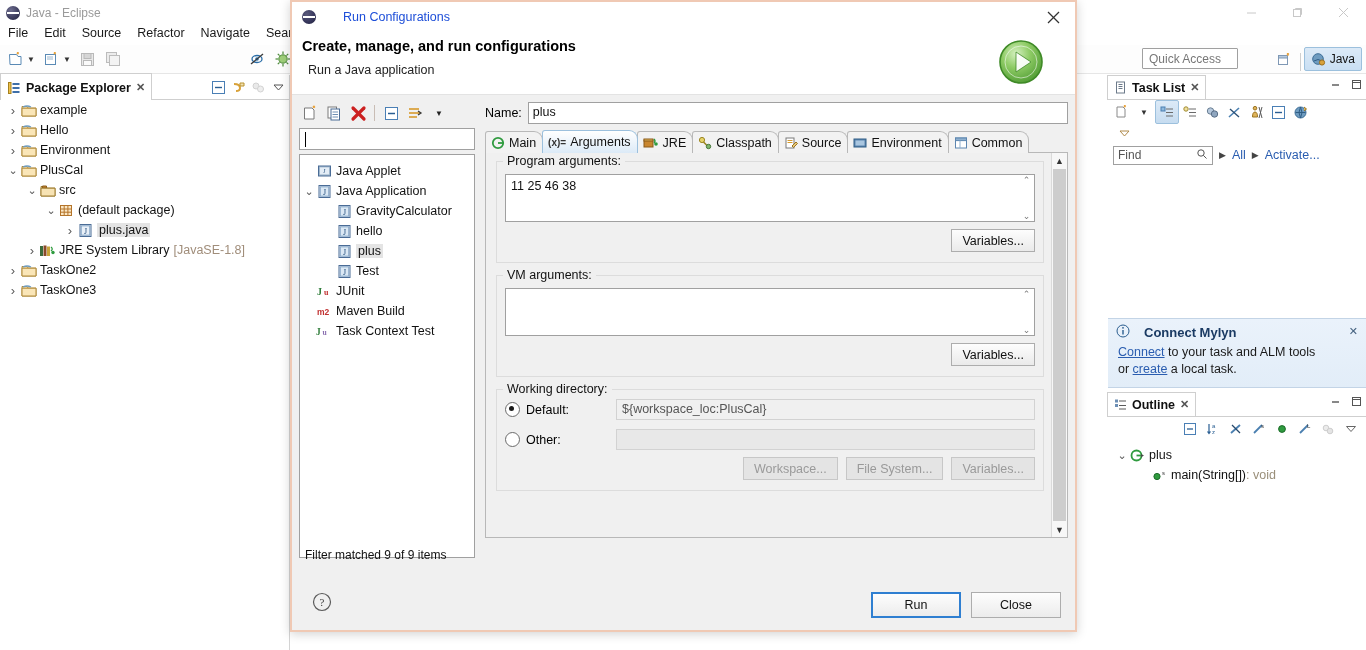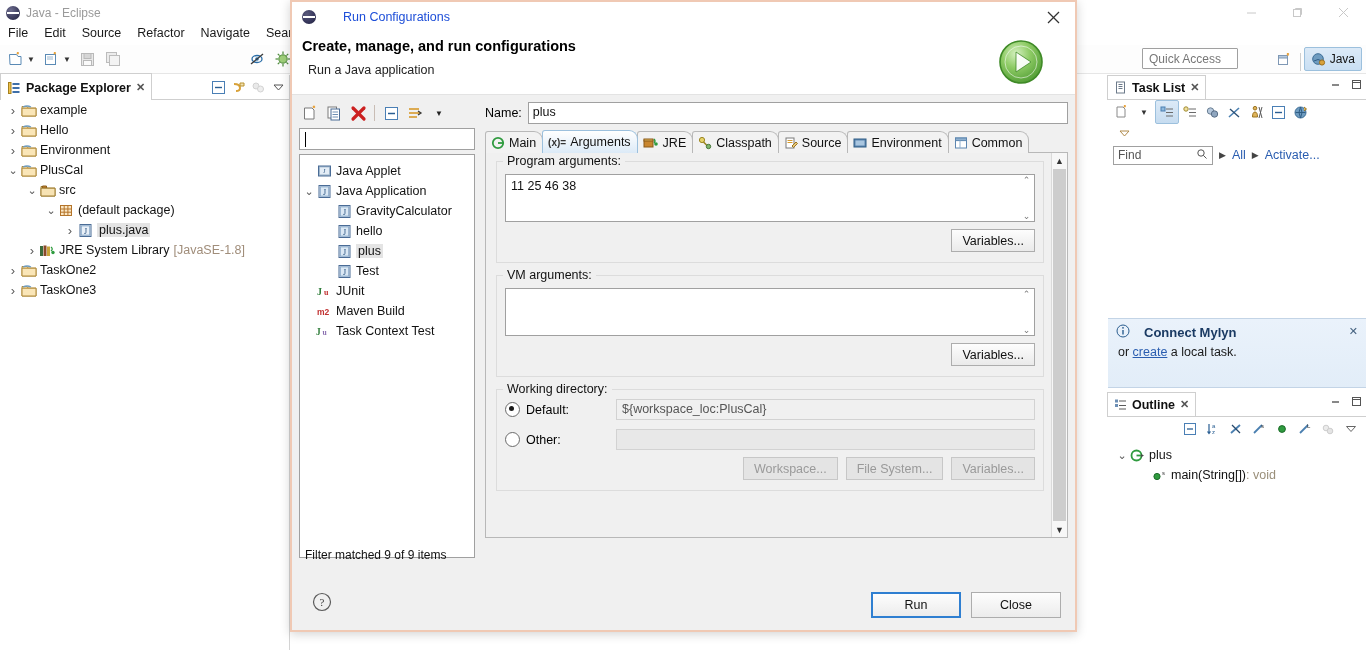--- a/index.html
+++ b/index.html
@@ -647,20 +647,21 @@
         <svg width="14" height="14" viewBox="0 0 14 14">
             <circle cx="7" cy="7" r="6" fill="none" stroke="#2a5d8f"></circle>
             <line x1="7" y1="6" x2="7" y2="10.5" stroke="#2a5d8f" stroke-width="1.4"></line>
             <circle cx="7" cy="3.8" r="0.9" fill="#2a5d8f"></circle>
           </svg>
       </span>
       <span>Connect Mylyn</span>
     </div>
     <div class="mylyn-close">✕</div>
     <div class="mylyn-body">
+      <div><span class="mylyn-link">Connect</span><span> to your task and ALM tools</span></div>
       <div><span>or </span><span class="mylyn-link">create</span><span> a local task.</span></div>
     </div>
   </div>
 
   <div class="outline-panel">
     <div class="view-tabrow">
       <div class="view-tab">
         <svg width="13" height="13" viewBox="0 0 13 13">
           <rect x="1" y="1.5" width="3" height="3" fill="#6d8fb5"></rect>
           <rect x="1" y="6" width="3" height="3" fill="#6d8fb5"></rect>

